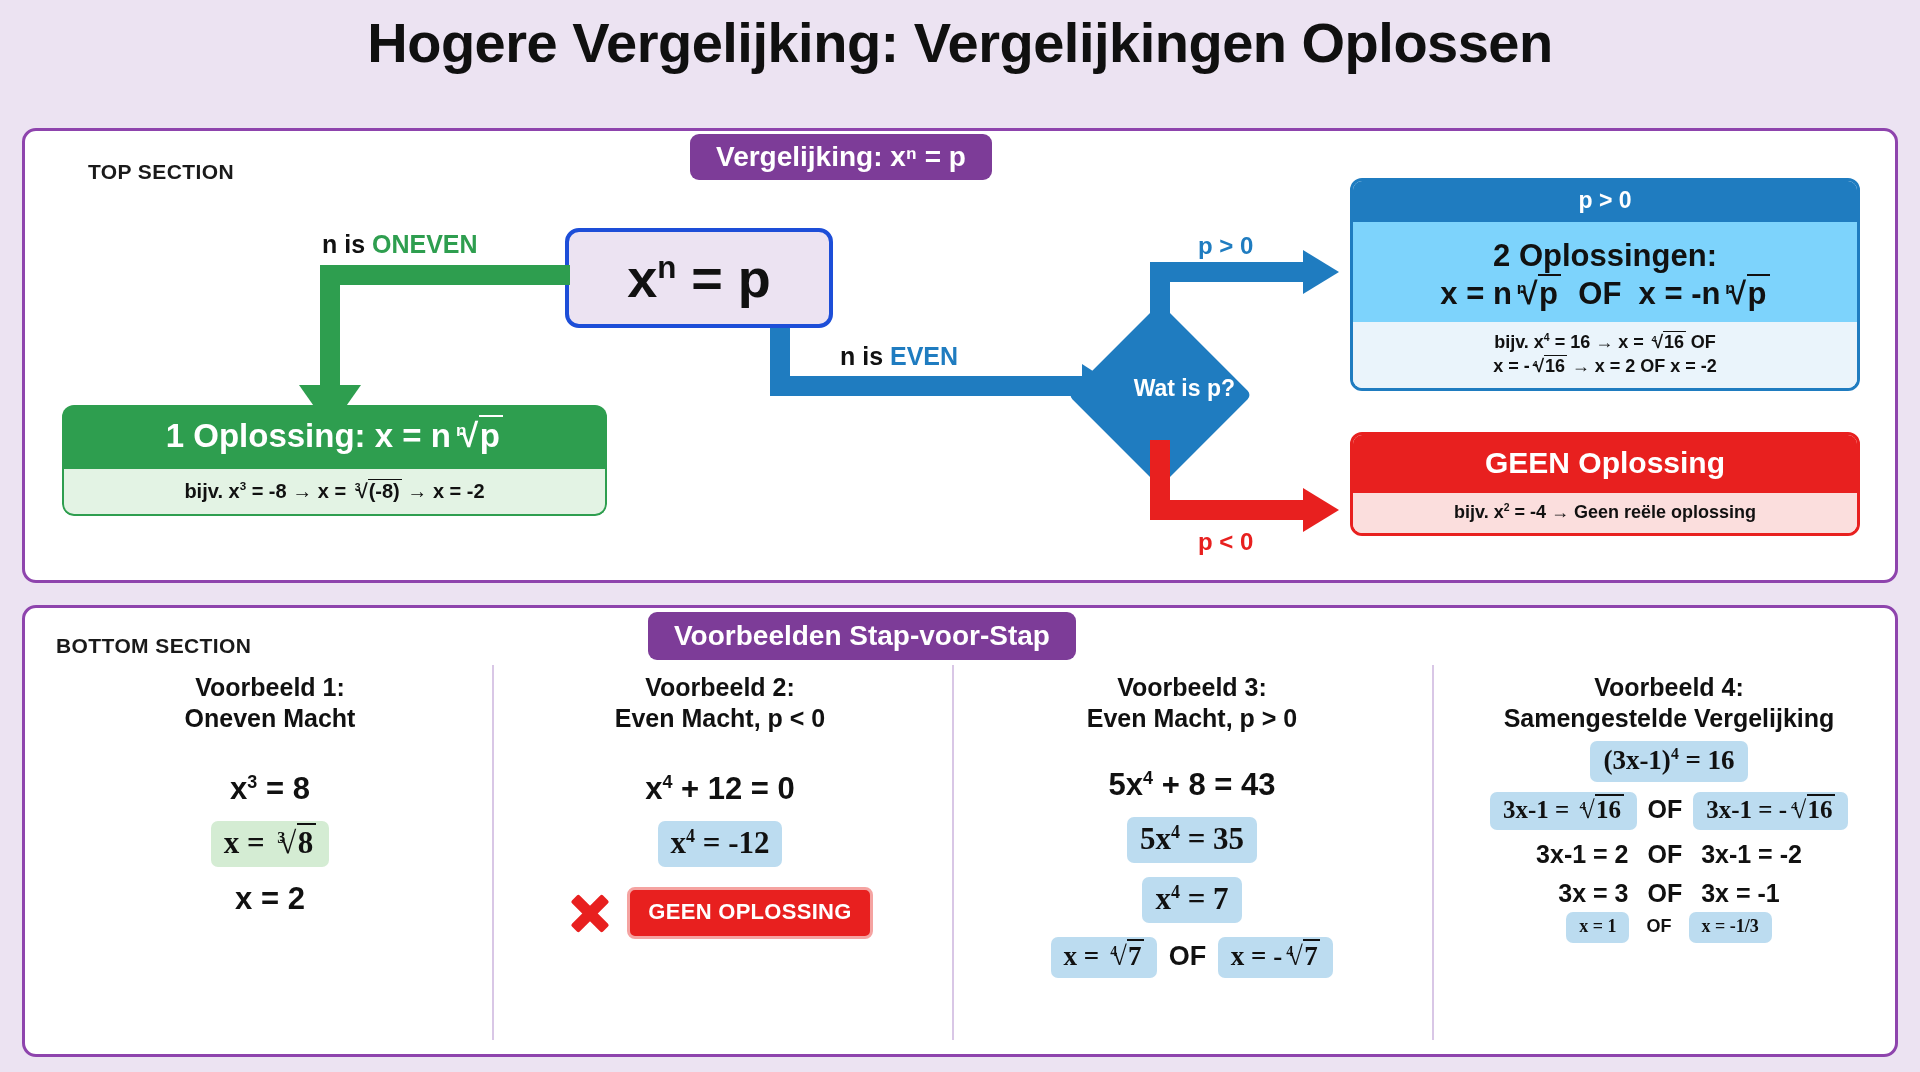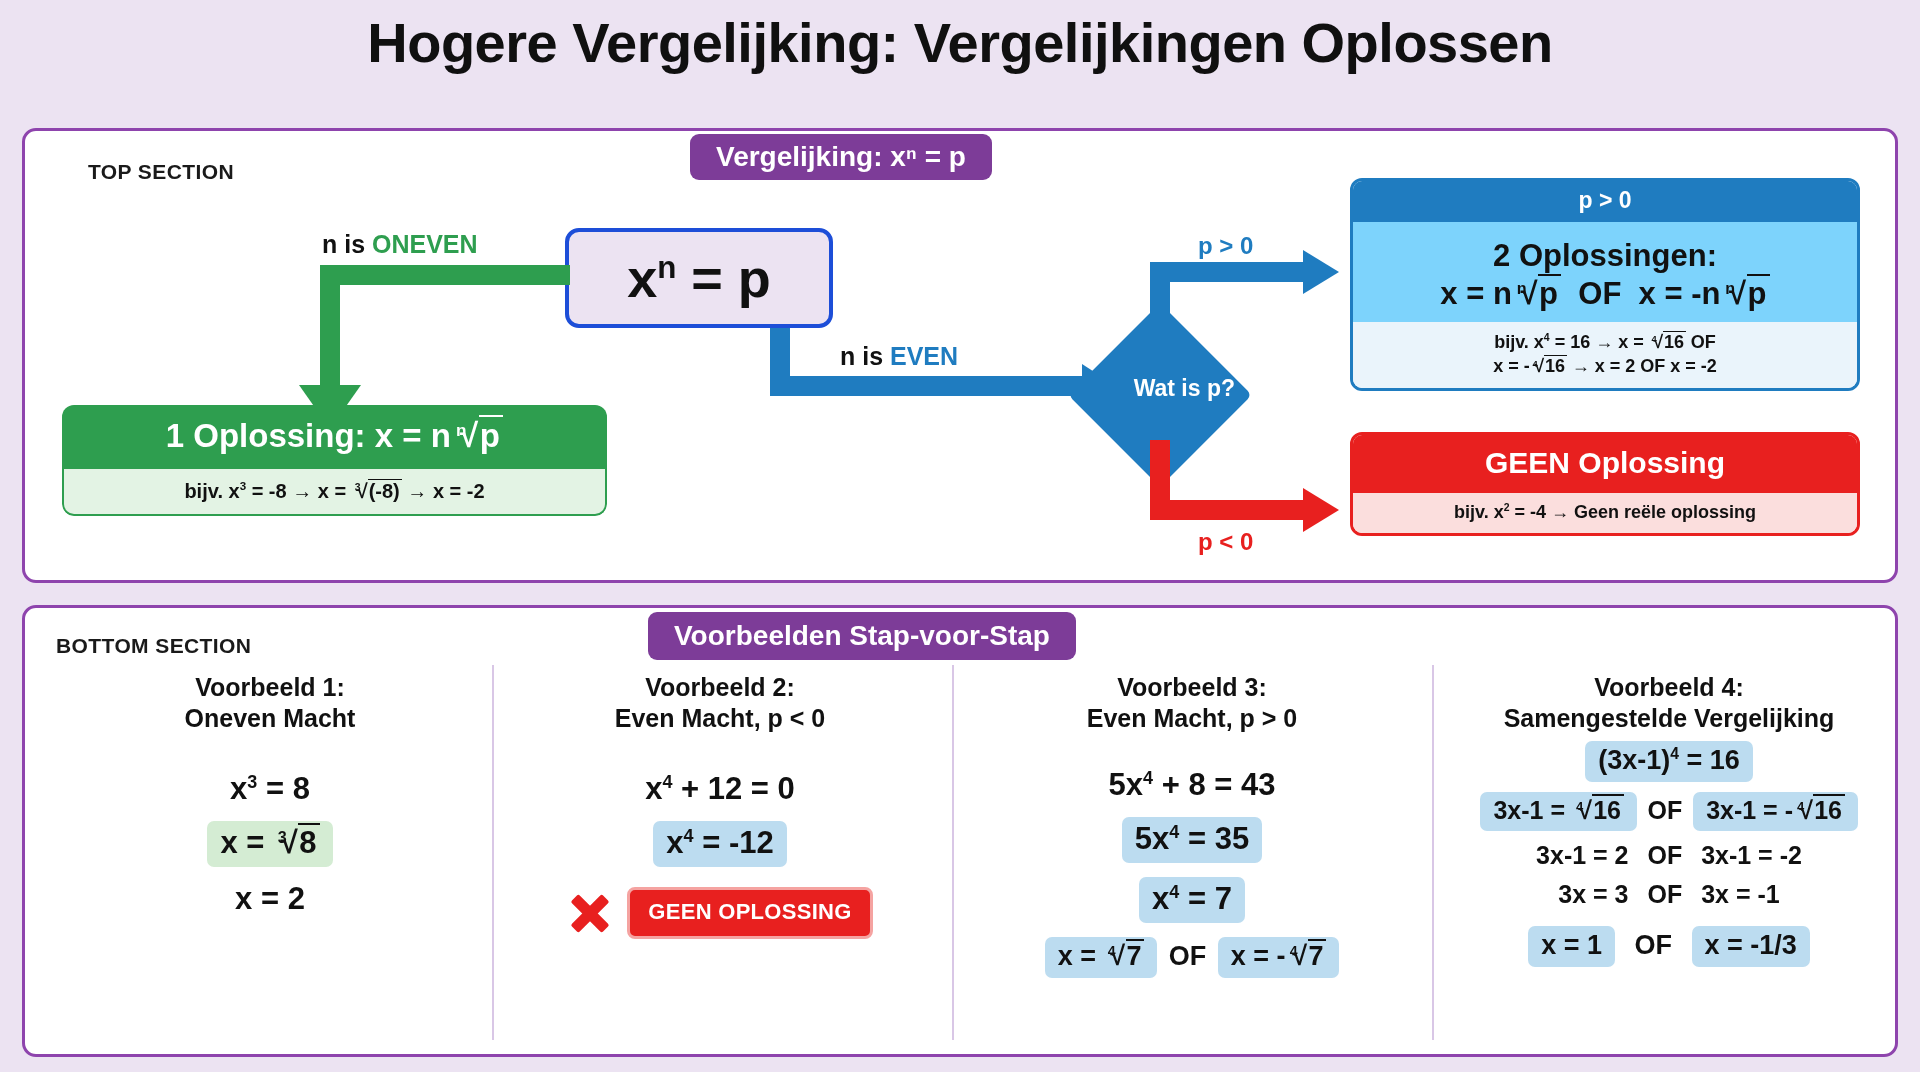--- a/index.html
+++ b/index.html
@@ -152,21 +152,21 @@
 
   
   .col { position: absolute; top: 672px; text-align: center; }
   .col-head {
     font-size: 25px; font-weight: bold; color: #111; line-height: 1.22;
     white-space: pre-line;
   }
   .col .step { margin-top: 14px; font-size: 31px; font-weight: bold; color: #111; }
   .col .step.sm { font-size: 27px; }
   .hl {
-    display: inline-block; padding: 4px 13px 6px; border-radius: 7px;
+    display: inline-block; padding: 4px 13px 6px; border-radius: 7px; font-family: Liberation Serif, serif;
   }
   .hl-green { background: #d4ecd3; }
   .hl-blue  { background: #bcdcf0; }
 
   .divider { position: absolute; top: 665px; width: 2px; height: 375px; background: #d9c7e6; }
 
   
   .no-sol-row { margin-top: 20px; display: flex; align-items: center; justify-content: center; gap: 14px; }
   .xmark { position: relative; width: 46px; height: 46px; flex: none; }
   .xmark span {
@@ -342,20 +342,20 @@
     <div class="or-row" style="margin-top:10px; font-size:25px;">
       <span>3x-1 = 2</span>
       <span style="margin:0 12px;">OF</span>
       <span>3x-1 = -2</span>
     </div>
     <div class="or-row" style="margin-top:10px; font-size:25px;">
       <span>3x = 3</span>
       <span style="margin:0 12px;">OF</span>
       <span>3x = -1</span>
     </div>
-    <div class="or-row" style="margin-top:17px; font-size:27px;">
+    <div class="or-row" style="margin-top:4px; font-size:18px;">
       <span class="hl hl-blue">x = 1</span>
       <span style="margin:0 8px;">OF</span>
       <span class="hl hl-blue">x = -1/3</span>
     </div>
   </div>
 
 </div>
 
 </body></html>

